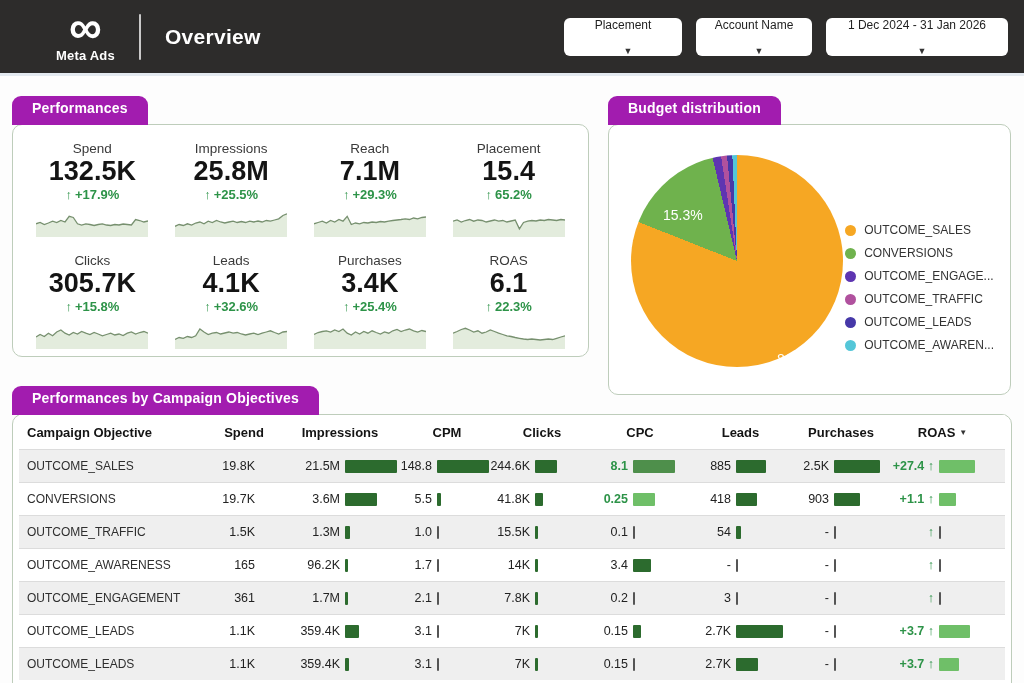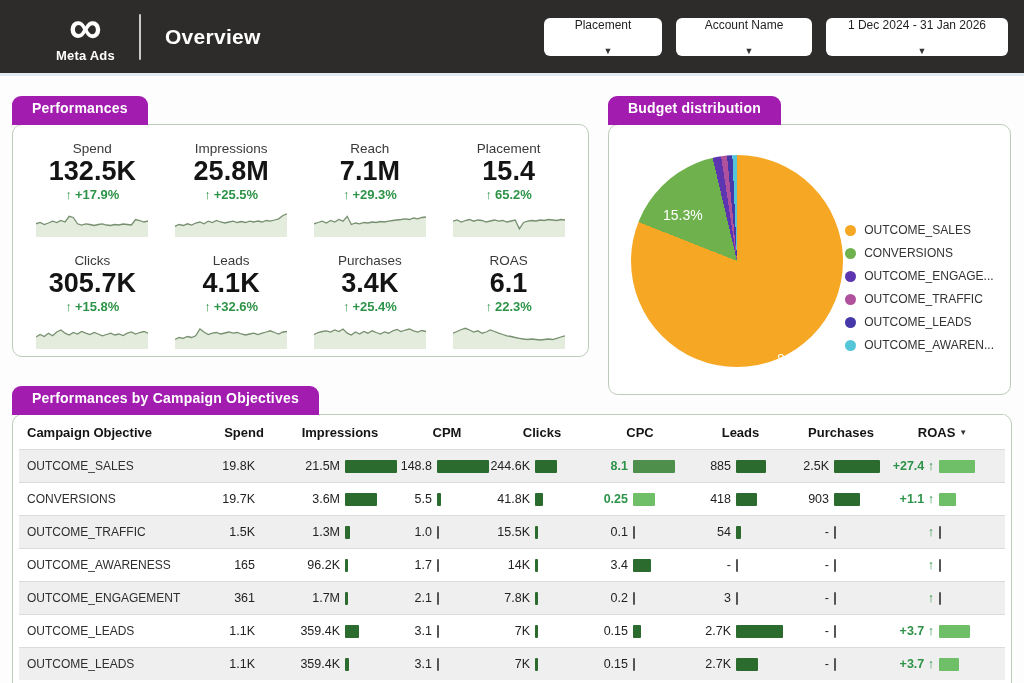--- a/index.html
+++ b/index.html
@@ -19,21 +19,21 @@
   .vdiv{width:2px;height:46px;background:#C9C9C9;margin:0 24px;border-radius:1px;}
   .page-title{font-size:21px;font-weight:700;color:#fff;letter-spacing:.3px;}
   .filters{display:flex;gap:14px;margin-left:auto;}
   .filter-btn{
     background:#fff;border:none;border-radius:6px;height:38px;cursor:pointer;
     display:flex;align-items:center;justify-content:space-between;
     padding:0 13px;font-size:12px;font-weight:400;color:#1F1F1F;
     font-family:"Liberation Sans",sans-serif;
     flex-direction:column;
   }
-  .w1{width:118px;} .w2{width:136px;} .w3{width:182px;}
+  .w1{width:118px;} .w2{width:116px;} .w3{width:182px;}
   .caret{font-size:9px;color:#333;margin-left:10px;}
   
   .sec{position:absolute;}
   .tab{
     display:inline-block;background:#a21caf;color:#fff;font-size:14px;font-weight:700;
     padding:4px 20px 9px;border-radius:9px 9px 0 0;position:relative;z-index:2;letter-spacing:.2px;
   }
   .card{
     background:#fff;border:1.5px solid #BECDBB;border-radius:10px;
     position:relative;z-index:1;margin-top:-1px;box-sizing:border-box;

